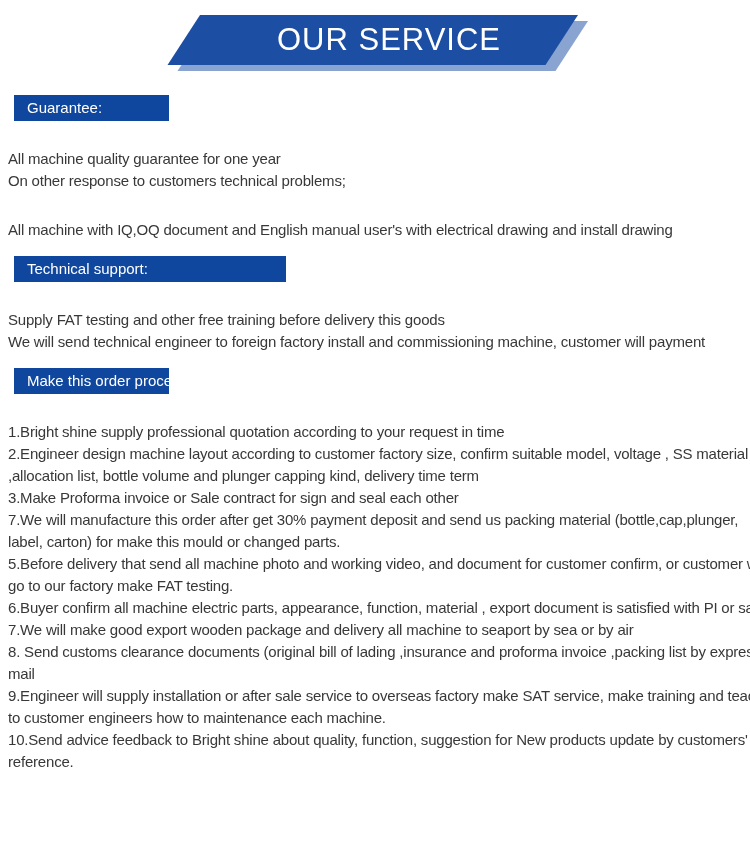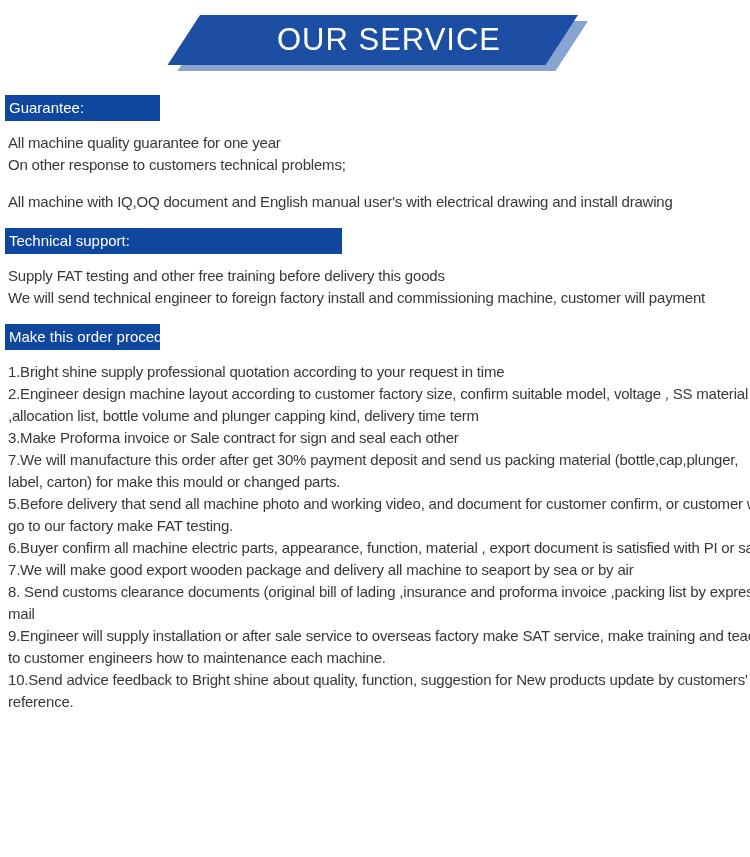--- a/index.html
+++ b/index.html
@@ -47,33 +47,33 @@
     line-height: 50px;
     font-size: 31px;
     letter-spacing: 1px;
     color: #ffffff;
     white-space: nowrap;
   }
 
   
   .section { margin-bottom: 15px; }
   .heading-bar {
-    margin-left: 5px;
+    margin-left: 14px;
     width: 155px;
     height: 26px;
     line-height: 26px;
-    padding-left: 4px;
+    padding-left: 13px;
     background: var(--header-blue);
     color: #ffffff;
     font-size: 15px;
     white-space: nowrap;
   }
-  .section:nth-of-type(4) .heading-bar { width: 337px; }
+  .section:nth-of-type(4) .heading-bar { width: 272px; }
   .section-body {
-    margin-top: 11px;
+    margin-top: 27px;
     margin-left: 8px;
     margin-right: 2px;
   }
   .body-line {
     font-size: 15px;
     line-height: 22px;
     letter-spacing: -0.2px;
     white-space: nowrap;
     color: var(--body-text);
   }

